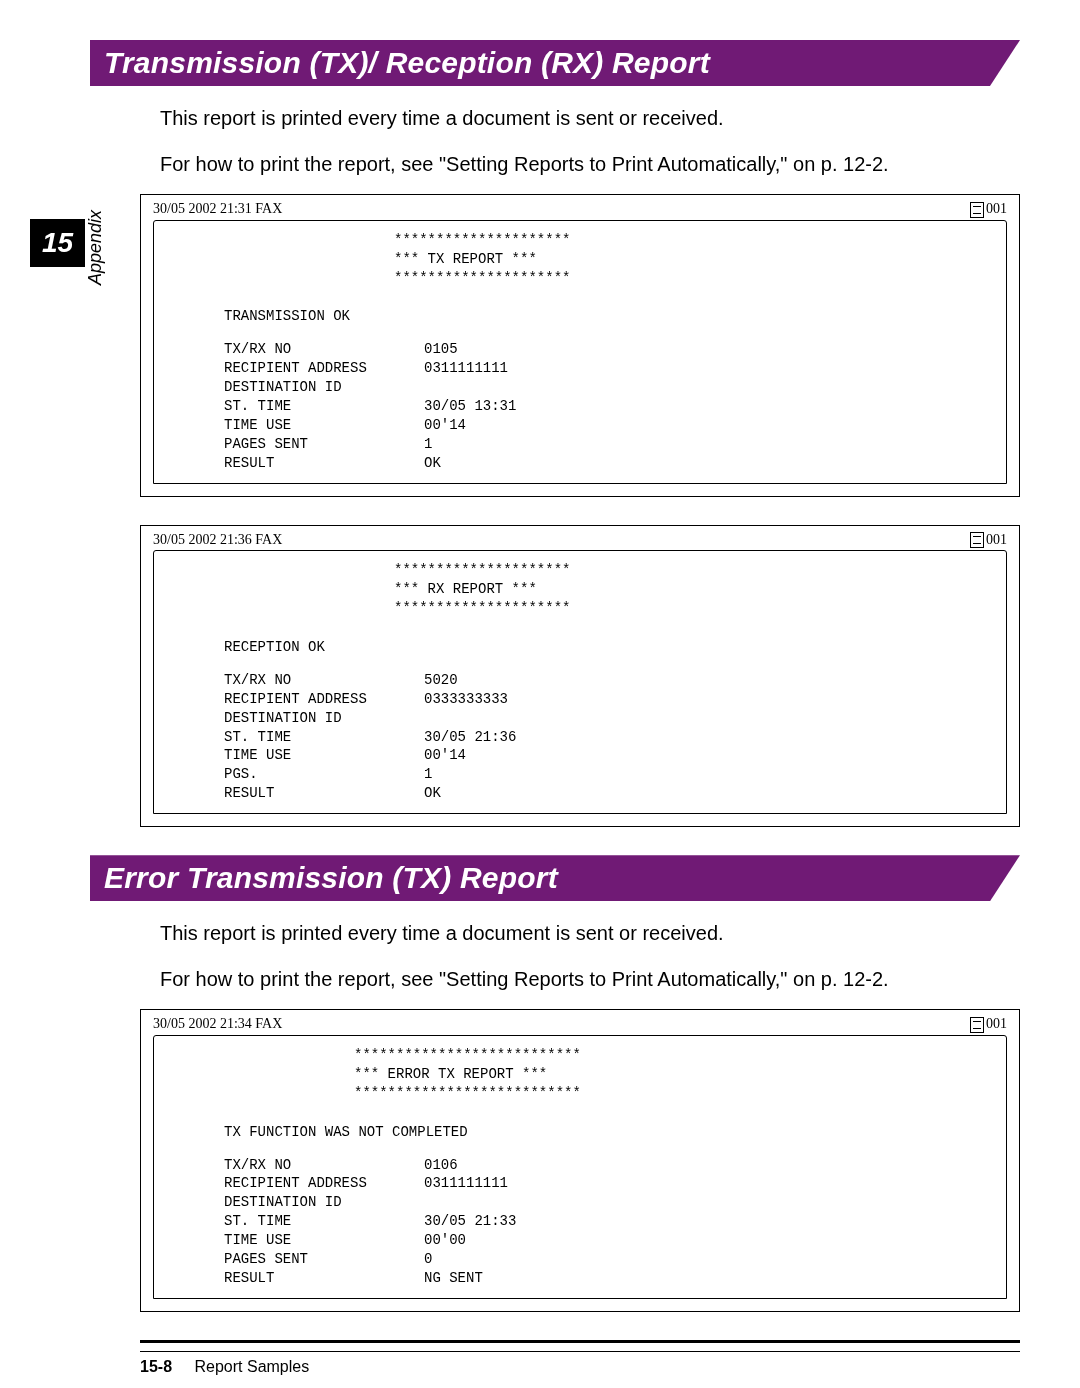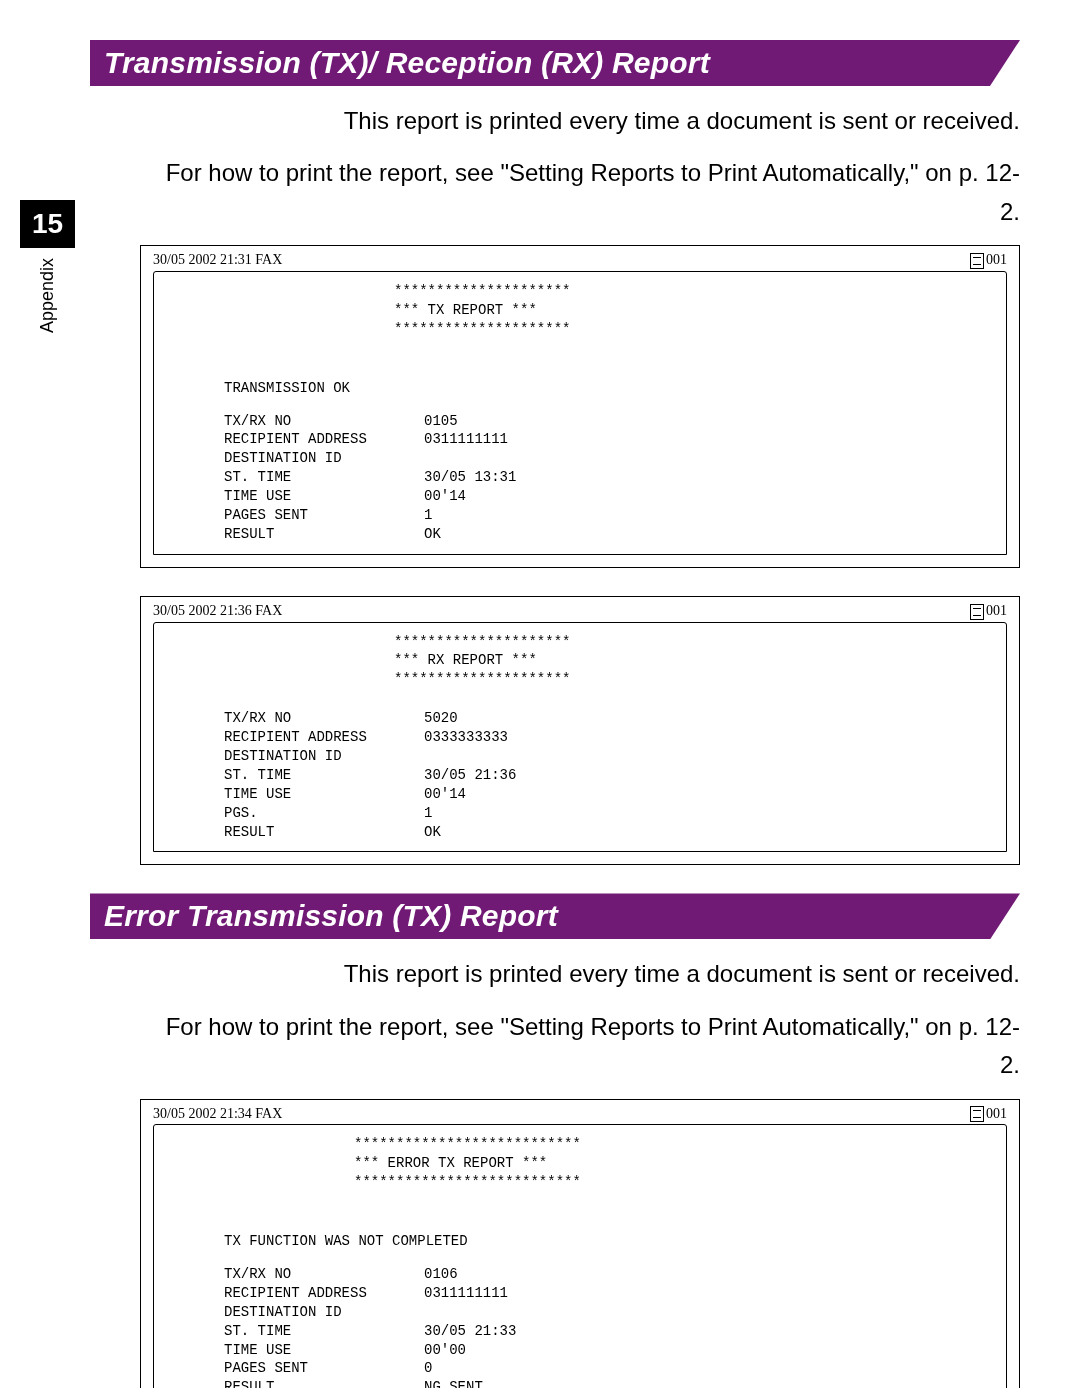--- a/index.html
+++ b/index.html
@@ -1,33 +1,33 @@
 <!DOCTYPE html>
 <html><head>
 <meta charset="utf-8">
 <style>
 body { margin:0; padding:0; font-family:Arial,Helvetica,sans-serif; background:#fff; width:1080px; }
 .page { width:1080px; box-sizing:border-box; padding:40px 60px 30px 20px; position:relative; }
-.side { position:absolute; left:20px; top:200px; display:flex; flex-direction:column; align-items:center; }
+.side { position:absolute; left:30px; top:200px; display:flex; flex-direction:row; align-items:center;font-style:italic; }
 .chnum { background:#000; color:#fff; font-weight:bold; font-size:28px; padding:8px 12px; }
 .applabel { writing-mode:vertical-rl; transform:rotate(180deg); font-size:18px; margin-top:10px; }
 .mainarea { margin-left:70px; }
 .headbar { background:#701a75; color:#fff; font-size:30px; font-weight:bold; font-style:italic; padding:6px 14px; margin-bottom:16px; font-family:Arial,Helvetica,sans-serif; letter-spacing:0.2px;
   position:relative;
   clip-path: polygon(0 0, 100% 0, calc(100% - 30px) 100%, 0 100%);
 }
-.bodytext { font-size:24px; line-height:1.6; margin-left:70px; margin-bottom:14px;text-align:right; }
+.bodytext { font-size:20px; line-height:1.6; margin-left:70px; margin-bottom:14px; }
 .report { border:1.5px solid #000; margin:14px 0 28px 50px; position:relative; }
 .reporthdr { font-family:Liberation Serif, serif; font-size:14px; padding:6px 12px 2px 12px; display:flex; justify-content:space-between;text-align:center; }
 .reportbody { border:1px solid #000; margin:0 12px 12px 12px; padding:10px 16px 10px 70px; font-family:'Courier New',monospace; font-size:14px; line-height:1.35; border-top-left-radius:3px; border-top-right-radius:3px; }
 .titleblock { text-align:left; margin-left:170px; margin-bottom:20px; }
 .row { display:flex; }
 .row .lab { width:200px; }
 .row .val { }
-.status { margin-bottom:14px;margin-top:40px; }
+.status { margin-bottom:14px; }
 .footerline { border-top:3px solid #000; margin:24px 0 8px 50px; height:0; }
 .thinline { border-top:1.5px solid #000; margin:0 0 6px 50px; height:0; }
 .footer { margin-left:50px; font-size:16px; }
 .pgno { font-weight:bold; margin-right:18px; }
 .pageicon { display:inline-block; width:12px; height:14px; border:1px solid #000; position:relative; margin-right:2px; vertical-align:middle; }
 .pageicon::after{ content:''; position:absolute; top:3px; left:2px; right:2px; bottom:3px; border-top:1px solid #000; border-bottom:1px solid #000; }
 </style>
 </head>
 <body>
 
@@ -91,20 +91,21 @@
       <div class="reporthdr">
         <span>30/05 2002 21:36 FAX</span>
         <span><span class="pageicon"></span><span>001</span></span>
       </div>
       <div class="reportbody">
         <div class="titleblock">
           <div>*********************</div>
           <div>***   RX REPORT   ***</div>
           <div>*********************</div>
         </div>
+        <div class="status">RECEPTION OK</div>
         <div class="row">
             <span class="lab">TX/RX NO</span>
             <span class="val">5020</span>
           </div>
         <div class="row">
             <span class="lab">RECIPIENT ADDRESS</span>
             <span class="val">0333333333</span>
           </div>
         <div class="row">
             <span class="lab">DESTINATION ID</span>
@@ -171,15 +172,19 @@
           </div>
         <div class="row">
             <span class="lab">RESULT</span>
             <span class="val">NG        SENT</span>
           </div>
       </div>
     </div>
 
     <div class="footerline"></div>
     <div class="thinline"></div>
+    <div class="footer">
+      <span class="pgno">15-8</span>
+      <span>Report Samples</span>
+    </div>
 
   </div>
 </div>
 
 </body></html>

